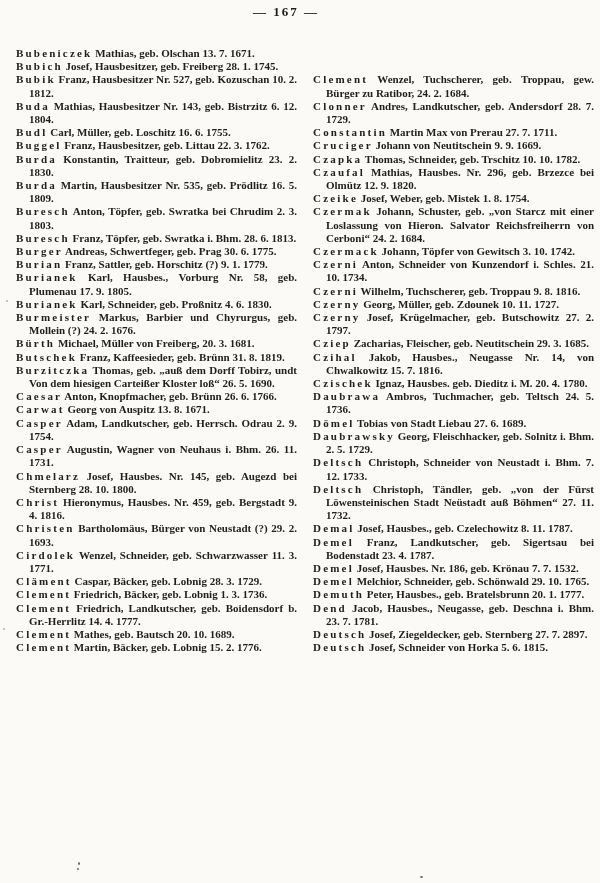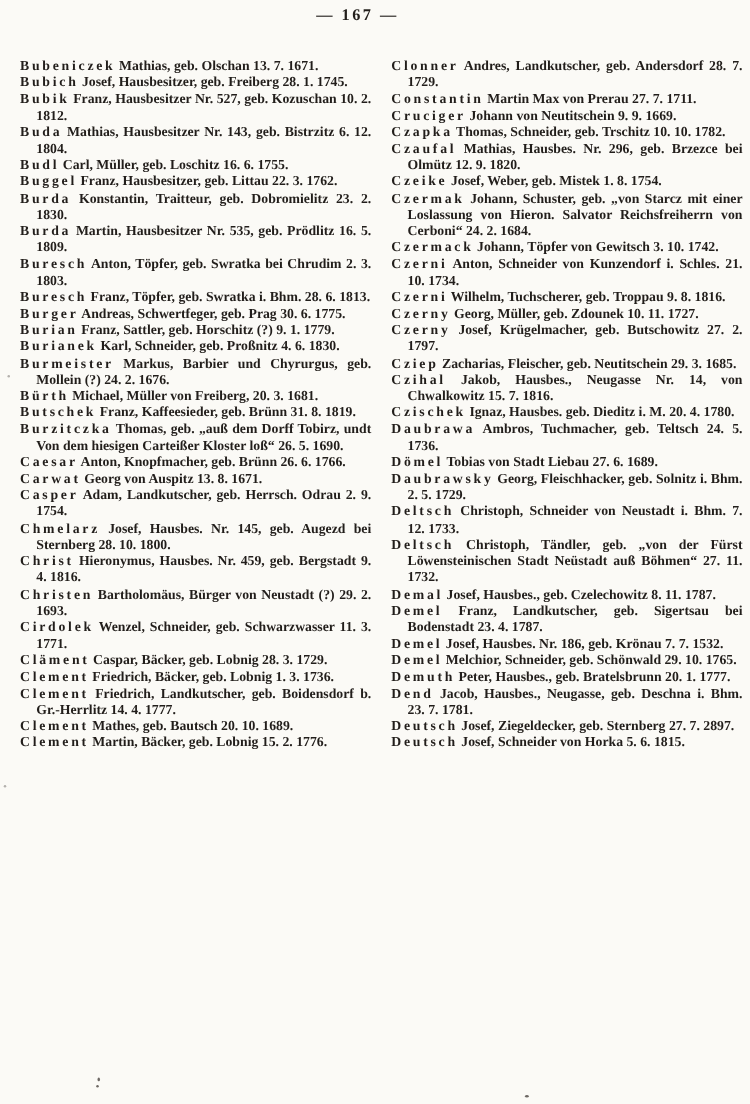--- a/index.html
+++ b/index.html
@@ -72,39 +72,42 @@
       <p class="entry"><span class="surname">Bubik</span> <span>Franz, Hausbesitzer Nr. 527, geb. Kozuschan 10. 2. 1812.</span></p>
       <p class="entry"><span class="surname">Buda</span> <span>Mathias, Hausbesitzer Nr. 143, geb. Bistrzitz 6. 12. 1804.</span></p>
       <p class="entry"><span class="surname">Budl</span> <span>Carl, Müller, geb. Loschitz 16. 6. 1755.</span></p>
       <p class="entry"><span class="surname">Buggel</span> <span>Franz, Hausbesitzer, geb. Littau 22. 3. 1762.</span></p>
       <p class="entry"><span class="surname">Burda</span> <span>Konstantin, Traitteur, geb. Dobromielitz 23. 2. 1830.</span></p>
       <p class="entry"><span class="surname">Burda</span> <span>Martin, Hausbesitzer Nr. 535, geb. Prödlitz 16. 5. 1809.</span></p>
       <p class="entry"><span class="surname">Buresch</span> <span>Anton, Töpfer, geb. Swratka bei Chrudim 2. 3. 1803.</span></p>
       <p class="entry"><span class="surname">Buresch</span> <span>Franz, Töpfer, geb. Swratka i. Bhm. 28. 6. 1813.</span></p>
       <p class="entry"><span class="surname">Burger</span> <span>Andreas, Schwertfeger, geb. Prag 30. 6. 1775.</span></p>
       <p class="entry"><span class="surname">Burian</span> <span>Franz, Sattler, geb. Horschitz (?) 9. 1. 1779.</span></p>
+      <p class="entry"><span class="surname">Burianek</span> <span>Karl, Hausbes., Vorburg Nr. 58, geb. Plumenau 17. 9. 1805.</span></p>
       <p class="entry"><span class="surname">Burianek</span> <span>Karl, Schneider, geb. Proßnitz 4. 6. 1830.</span></p>
       <p class="entry"><span class="surname">Burmeister</span> <span>Markus, Barbier und Chyrurgus, geb. Mollein (?) 24. 2. 1676.</span></p>
       <p class="entry"><span class="surname">Bürth</span> <span>Michael, Müller von Freiberg, 20. 3. 1681.</span></p>
       <p class="entry"><span class="surname">Butschek</span> <span>Franz, Kaffeesieder, geb. Brünn 31. 8. 1819.</span></p>
       <p class="entry"><span class="surname">Burzitczka</span> <span>Thomas, geb. „auß dem Dorff Tobirz, undt Von dem hiesigen Carteißer Kloster loß“ 26. 5. 1690.</span></p>
       <p class="entry"><span class="surname">Caesar</span> <span>Anton, Knopfmacher, geb. Brünn 26. 6. 1766.</span></p>
       <p class="entry"><span class="surname">Carwat</span> <span>Georg von Auspitz 13. 8. 1671.</span></p>
       <p class="entry"><span class="surname">Casper</span> <span>Adam, Landkutscher, geb. Herrsch. Odrau 2. 9. 1754.</span></p>
+      <p class="entry"><span class="surname">Casper</span> <span>Augustin, Wagner von Neuhaus i. Bhm. 26. 11. 1731.</span></p>
       <p class="entry"><span class="surname">Chmelarz</span> <span>Josef, Hausbes. Nr. 145, geb. Augezd bei Sternberg 28. 10. 1800.</span></p>
       <p class="entry"><span class="surname">Christ</span> <span>Hieronymus, Hausbes. Nr. 459, geb. Bergstadt 9. 4. 1816.</span></p>
       <p class="entry"><span class="surname">Christen</span> <span>Bartholomäus, Bürger von Neustadt (?) 29. 2. 1693.</span></p>
       <p class="entry"><span class="surname">Cirdolek</span> <span>Wenzel, Schneider, geb. Schwarzwasser 11. 3. 1771.</span></p>
       <p class="entry"><span class="surname">Cläment</span> <span>Caspar, Bäcker, geb. Lobnig 28. 3. 1729.</span></p>
       <p class="entry"><span class="surname">Clement</span> <span>Friedrich, Bäcker, geb. Lobnig 1. 3. 1736.</span></p>
       <p class="entry"><span class="surname">Clement</span> <span>Friedrich, Landkutscher, geb. Boidensdorf b. Gr.-Herrlitz 14. 4. 1777.</span></p>
       <p class="entry"><span class="surname">Clement</span> <span>Mathes, geb. Bautsch 20. 10. 1689.</span></p>
       <p class="entry"><span class="surname">Clement</span> <span>Martin, Bäcker, geb. Lobnig 15. 2. 1776.</span></p>
     </div>
   <div class="col">
+      <p class="entry"><span class="surname">Clement</span> <span>Wenzel, Tuchscherer, geb. Troppau, gew. Bürger zu Ratibor, 24. 2. 1684.</span></p>
       <p class="entry"><span class="surname">Clonner</span> <span>Andres, Landkutscher, geb. Andersdorf 28. 7. 1729.</span></p>
       <p class="entry"><span class="surname">Constantin</span> <span>Martin Max von Prerau 27. 7. 1711.</span></p>
       <p class="entry"><span class="surname">Cruciger</span> <span>Johann von Neutitschein 9. 9. 1669.</span></p>
       <p class="entry"><span class="surname">Czapka</span> <span>Thomas, Schneider, geb. Trschitz 10. 10. 1782.</span></p>
       <p class="entry"><span class="surname">Czaufal</span> <span>Mathias, Hausbes. Nr. 296, geb. Brzezce bei Olmütz 12. 9. 1820.</span></p>
       <p class="entry"><span class="surname">Czeike</span> <span>Josef, Weber, geb. Mistek 1. 8. 1754.</span></p>
       <p class="entry"><span class="surname">Czermak</span> <span>Johann, Schuster, geb. „von Starcz mit einer Loslassung von Hieron. Salvator Reichsfreiherrn von Cerboni“ 24. 2. 1684.</span></p>
       <p class="entry"><span class="surname">Czermack</span> <span>Johann, Töpfer von Gewitsch 3. 10. 1742.</span></p>
       <p class="entry"><span class="surname">Czerni</span> <span>Anton, Schneider von Kunzendorf i. Schles. 21. 10. 1734.</span></p>
       <p class="entry"><span class="surname">Czerni</span> <span>Wilhelm, Tuchscherer, geb. Troppau 9. 8. 1816.</span></p>

